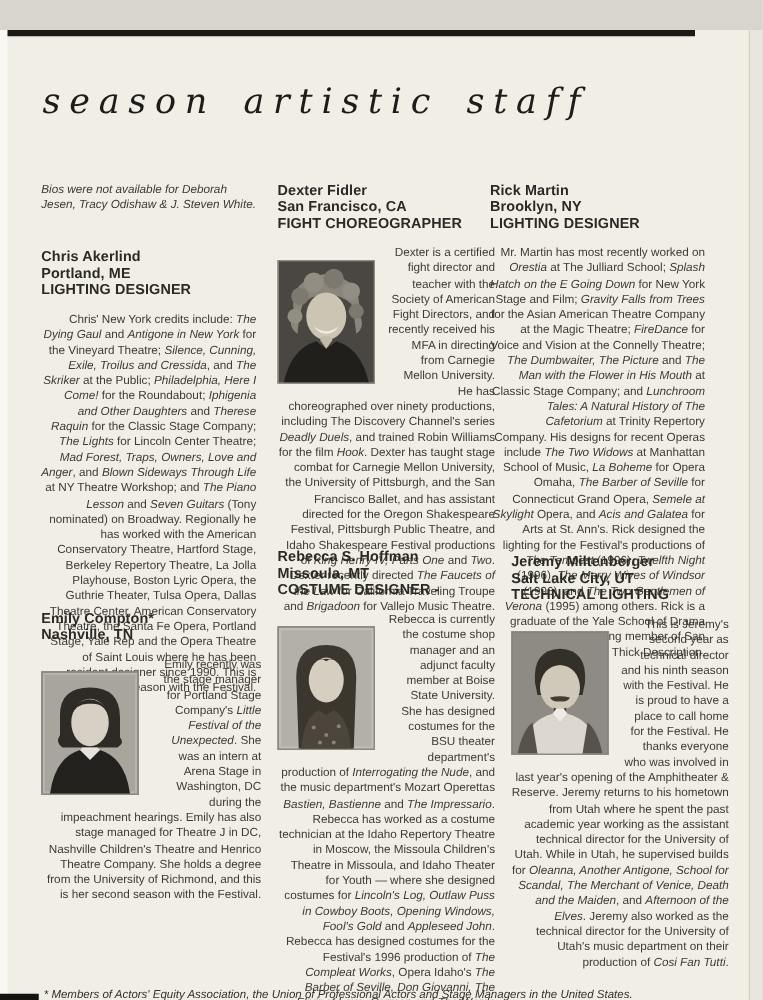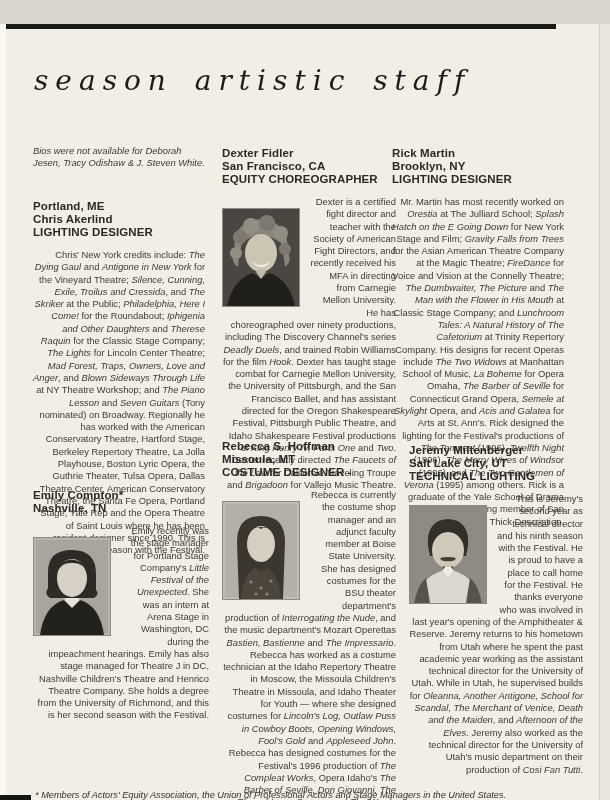--- a/index.html
+++ b/index.html
@@ -66,22 +66,22 @@
   <div class="edge-left"></div>
   <div class="edge-right"></div>
   <div class="bar-top"></div>
 
   <div class="title">season artistic staff</div>
 
   <div class="note">Bios were not available for Deborah Jesen, Tracy Odishaw &amp; J. Steven White.</div>
 
   <div class="bio-block b-chris">
     <div class="hd">
+      <div>Chris Akerlind</div>
       <div>Portland, ME</div>
-      <div>Chris Akerlind</div>
       <div>LIGHTING DESIGNER</div>
     </div>
     <div class="bio">Chris' New York credits include: <i>The Dying Gaul</i> and <i>Antigone in New York</i> for the Vineyard Theatre; <i>Silence, Cunning, Exile, Troilus and Cressida</i>, and <i>The Skriker</i> at the Public; <i>Philadelphia, Here I Come!</i> for the Roundabout; <i>Iphigenia and Other Daughters</i> and <i>Therese Raquin</i> for the Classic Stage Company; <i>The Lights</i> for Lincoln Center Theatre; <i>Mad Forest, Traps, Owners, Love and Anger</i>, and <i>Blown Sideways Through Life</i> at NY Theatre Workshop; and <i>The Piano Lesson</i> and <i>Seven Guitars</i> (Tony nominated) on Broadway. Regionally he has worked with the American Conservatory Theatre, Hartford Stage, Berkeley Repertory Theatre, La Jolla Playhouse, Boston Lyric Opera, the Guthrie Theater, Tulsa Opera, Dallas Theatre Center, American Conservatory Theatre, the Santa Fe Opera, Portland Stage, Yale Rep and the Opera Theatre of Saint Louis where he has been resident designer since 1990. This is Chris' second season with the Festival.</div>
   </div>
 
   <div class="bio-block b-emily">
     <div class="hd">
       <div>Emily Compton*</div>
       <div>Nashville, TN</div>
     </div>
@@ -97,21 +97,21 @@
       </svg>
     </span>
     Emily recently was the stage manager for Portland Stage Company's <i>Little Festival of the Unexpected</i>. She was an intern at Arena Stage in Washington, DC during the impeachment hearings. Emily has also stage managed for Theatre J in DC, Nashville Children's Theatre and Henrico Theatre Company. She holds a degree from the University of Richmond, and this is her second season with the Festival.</div>
 
   </div>
 
   <div class="bio-block b-dexter">
     <div class="hd">
       <div>Dexter Fidler</div>
       <div>San Francisco, CA</div>
-      <div>EQUITY CHOREOGRAPHER</div>
+      <div>FIGHT CHOREOGRAPHER</div>
     </div>
     <div class="bio"><span class="portrait" style="margin-top:12px">
       <svg viewBox="0 0 76 97" xmlns="http://www.w3.org/2000/svg">
         <rect width="76" height="97" fill="#4a4742"></rect>
         <path d="M12 40 Q8 14 38 10 Q68 14 64 42 Q70 52 62 58 Q60 40 58 34 Q48 26 38 27 Q26 26 19 35 Q16 44 15 58 Q6 52 12 40" fill="#8b867c"></path>
         <circle cx="17" cy="28" r="7" fill="#7d7870"></circle>
         <circle cx="28" cy="17" r="8" fill="#938e84"></circle>
         <circle cx="44" cy="14" r="8" fill="#7d7870"></circle>
         <circle cx="58" cy="24" r="7" fill="#938e84"></circle>
         <circle cx="62" cy="40" r="6" fill="#7d7870"></circle>

